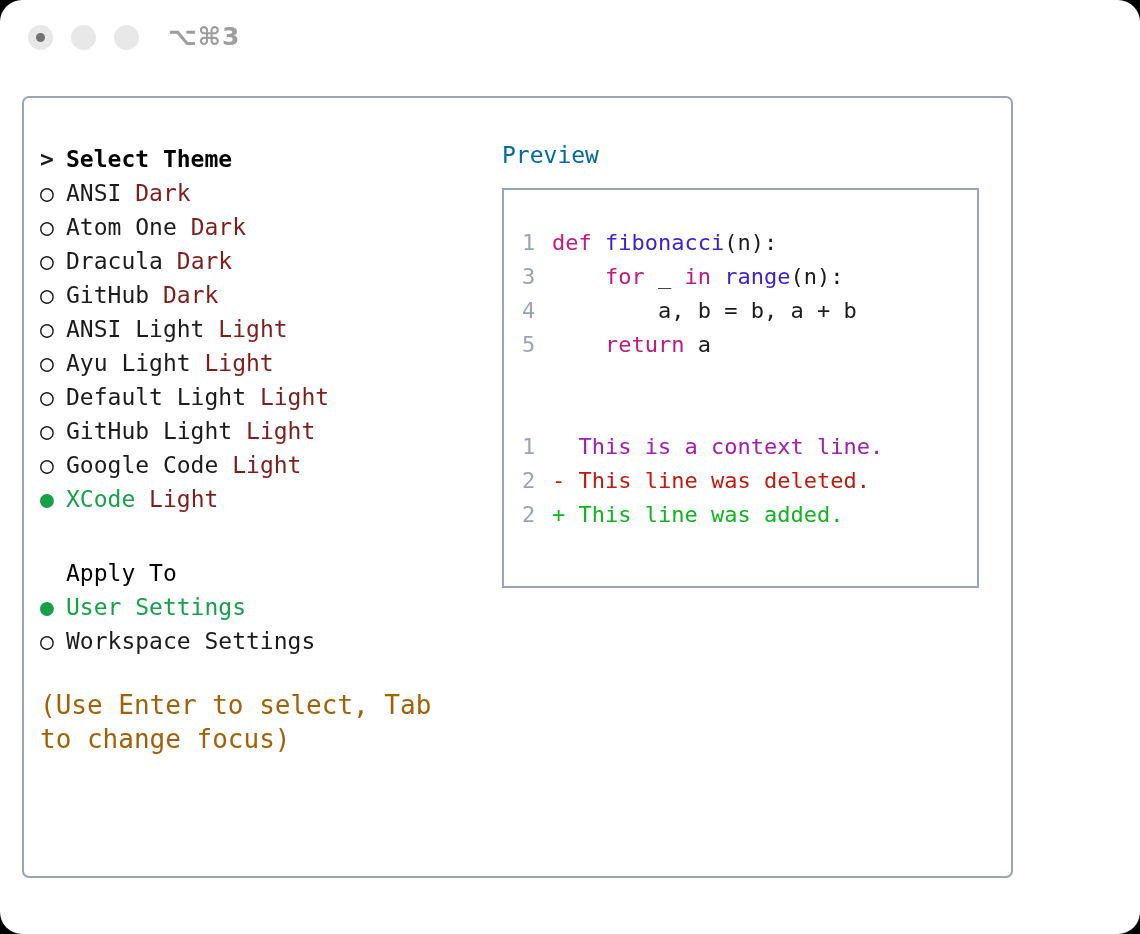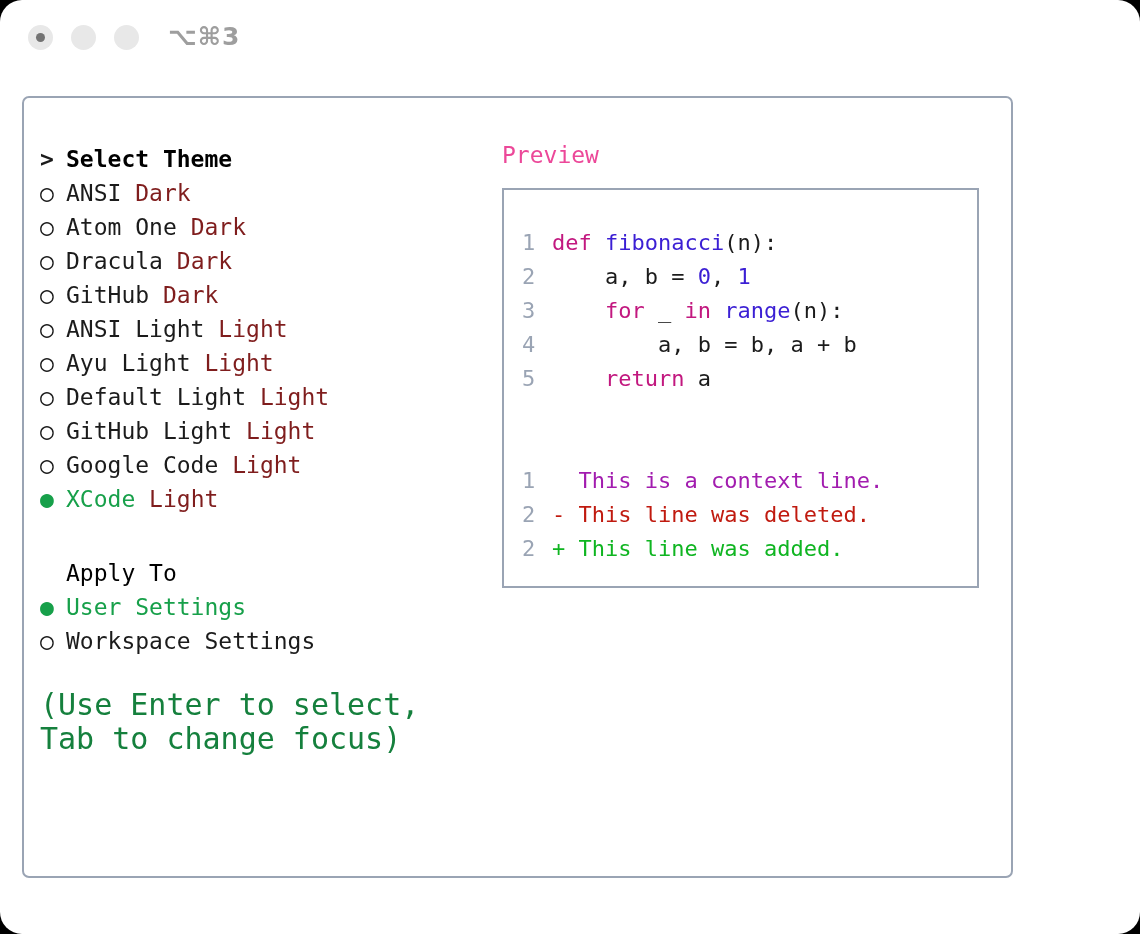--- a/index.html
+++ b/index.html
@@ -113,30 +113,30 @@
     color: #1b1b1b;
   }
   .marker.sel { color: #17a04a; }
   .label-variant { color: #7f1d1d; }
   .row.selected .item-name { color: #17a04a; }
 
   .spacer-lg { height: 40px; }
   .spacer-md { height: 30px; }
 
   .hint {
-    font-size: 30px;
+    font-size: 26px;
     line-height: 34px;
-    color: #15803d;
+    color: #a16207;
     width: 410px;
   }
 
   
   .preview-title {
     font-size: 23px;
-    color: #ec4899;
+    color: #0369a1;
     margin-bottom: 20px;
   }
   .code-box {
     width: 477px;
     height: 400px;
     border: 2px solid #9aa4b4;
     box-sizing: border-box;
     background: #ffffff;
     padding: 36px 0 8px 18px;
   }
@@ -245,21 +245,20 @@
       <div class="hint">(Use Enter to select, Tab to change focus)</div>
     </div>
 
     <div class="right-col">
       <div class="preview-title">Preview</div>
 
       <div class="code-box">
 
         <div class="code-line"><span class="ln">1</span><span class="kw">def</span><span class="punct"> </span><span class="fn">fibonacci</span><span class="punct">(n):</span></div>
 
-        <div class="code-line"><span class="ln">2</span><span class="punct">    a, b = </span><span class="num">0</span><span class="punct">, </span><span class="num">1</span></div>
 
         <div class="code-line"><span class="ln">3</span><span class="punct">    </span><span class="kw">for</span><span class="punct"> _ </span><span class="kw">in</span><span class="punct"> </span><span class="fn">range</span><span class="punct">(n):</span></div>
 
         <div class="code-line"><span class="ln">4</span><span class="punct">        a, b = b, a + b</span></div>
 
         <div class="code-line"><span class="ln">5</span><span class="punct">    </span><span class="kw">return</span><span class="punct"> a</span></div>
 
         <div class="blank-line"></div>
         <div class="blank-line"></div>
 

